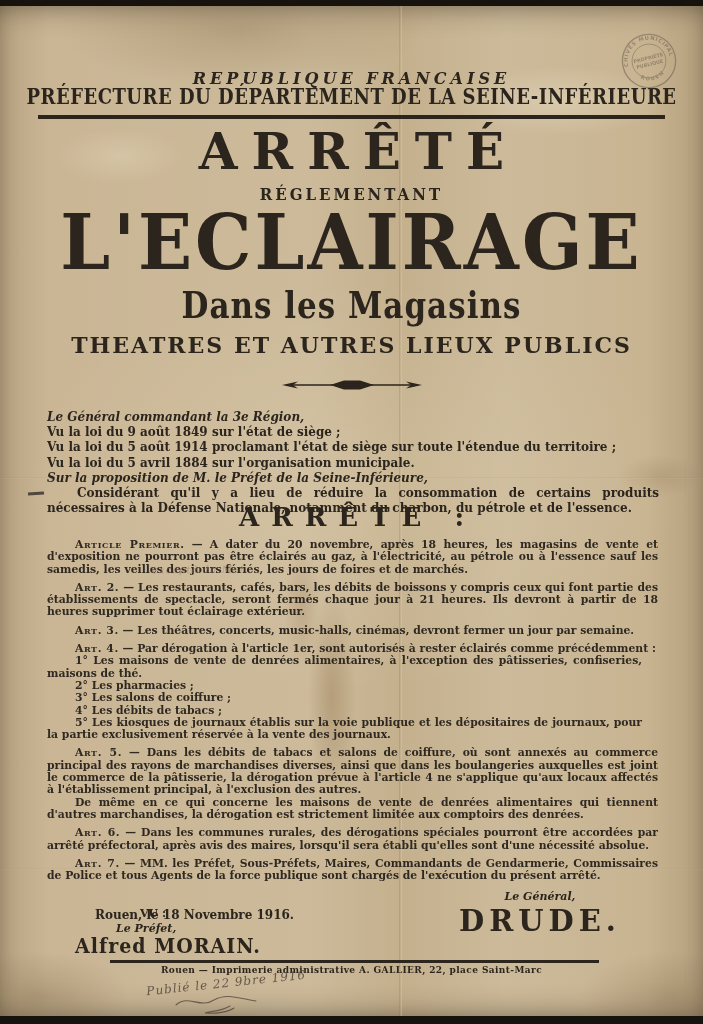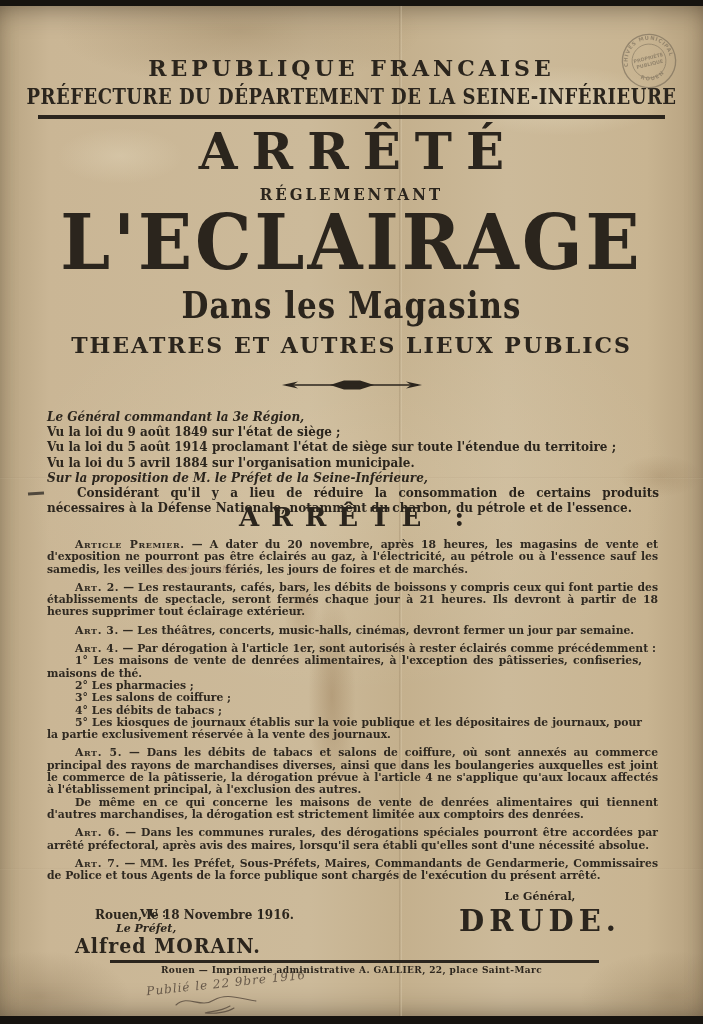--- a/index.html
+++ b/index.html
@@ -23,21 +23,21 @@
       linear-gradient(90deg,#b7a381 0,#cab695 7%,#ccba9a 44%,#c4b08d 57%,#ccba9a 72%,#c8b491 92%,#b5a07e 100%);
     background-color:#c9b592;
     box-shadow:inset 0 14px 28px -14px rgba(40,30,18,.55), inset 0 -14px 28px -14px rgba(40,30,18,.5);
     color:#2b251d;
   }
   .fold-v{position:absolute;top:0;bottom:0;left:399px;width:3px;
     background:linear-gradient(90deg, rgba(92,68,40,.20), rgba(236,224,196,.35));}
   .fold-h{position:absolute;left:0;right:0;height:2px;background:linear-gradient(rgba(92,68,40,.12),rgba(236,224,196,.18));}
   .abs{position:absolute;}
   .ctr{left:0;right:0;text-align:center;}
-  .repub{top:49px;font-size:22px;font-weight:700;letter-spacing:4px;}
+  .repub{top:63px;font-size:16px;font-weight:700;letter-spacing:4px;font-style:italic;}
   .devise{top:69px;font-size:7px;font-weight:700;letter-spacing:1.5px;}
   .prefecture{top:80px;font-size:18px;font-weight:700;letter-spacing:.5px;transform:scaleY(1.2);}
   .rule1{top:109px;left:38px;right:38px;height:3.5px;background:#2b251d;}
   .t-arrete{top:116px;font-size:50px;font-weight:700;letter-spacing:14px;text-indent:14px;transform:scaleY(1.02);}
   .t-regl{top:179px;font-size:15px;font-weight:700;letter-spacing:3px;transform:scaleY(1.15);}
   .t-ecl{top:194px;font-size:71px;font-weight:700;letter-spacing:3px;transform:scaleY(1.08);white-space:nowrap;}
   .t-mag{top:281px;font-size:31px;font-weight:700;letter-spacing:1px;transform:scaleY(1.18);}
   .t-the{top:326px;font-size:22px;font-weight:700;letter-spacing:2px;transform:scaleY(1.05);}
   .ornament{top:370px;}
   .preamble{top:404px;left:47px;right:44px;font-size:12px;line-height:15.2px;font-weight:700;}
@@ -47,21 +47,21 @@
   .ind2{margin-left:46px;}
   .consid{text-indent:30px;text-align:justify;}
   .decree-h{top:496px;font-size:26px;font-weight:700;letter-spacing:12px;text-indent:12px;}
   .articles{top:533px;left:47px;right:45px;font-size:10.8px;line-height:12.3px;font-weight:700;text-align:justify;color:#2f2921;}
   .articles p{margin:0 0 6px 0;text-indent:28px;}
   .articles ul{margin:0 16px 6px 0;padding:0;list-style:none;}
   .articles li{text-indent:28px;}
   .art-label{font-variant:small-caps;letter-spacing:.6px;}
   .sig-date{top:902px;left:95px;font-size:12px;font-weight:700;}
   .sig-general{top:884px;left:425px;width:230px;text-align:center;}
-  .sig-general .title{font-size:11px;font-weight:700;margin:0;}
+  .sig-general .title{font-size:11px;font-weight:700;font-style:italic;margin:0;}
   .sig-general .name{font-size:29px;font-weight:700;letter-spacing:5px;margin:1px 0 0 0;}
   .sig-vu{top:901px;left:140px;font-size:11px;font-weight:700;}
   .sig-prefet{top:916px;left:116px;font-size:11px;font-weight:700;font-style:italic;}
   .sig-morain{top:928px;left:75px;font-size:19px;font-weight:700;letter-spacing:1px;transform:scaleY(1.08);}
   .rule2{top:954px;left:110px;right:104px;height:2.5px;background:#2b251d;}
   .imprint{top:959px;left:80px;right:80px;text-align:center;font-size:9px;font-weight:700;letter-spacing:.4px;}
   .hand-note{top:970px;left:146px;font-size:12px;font-style:italic;color:#55483c;opacity:.85;transform:rotate(-6deg);letter-spacing:1px;}
   .hand-sig{top:986px;left:172px;opacity:.8;}
   .pencil-dash{top:486px;left:28px;width:16px;height:3px;background:#332e28;opacity:.8;transform:rotate(-3deg);}
   .pencil-note{top:558px;left:152px;font-size:10px;font-style:italic;color:#9b7465;opacity:.5;letter-spacing:1px;transform:rotate(-.5deg);}

